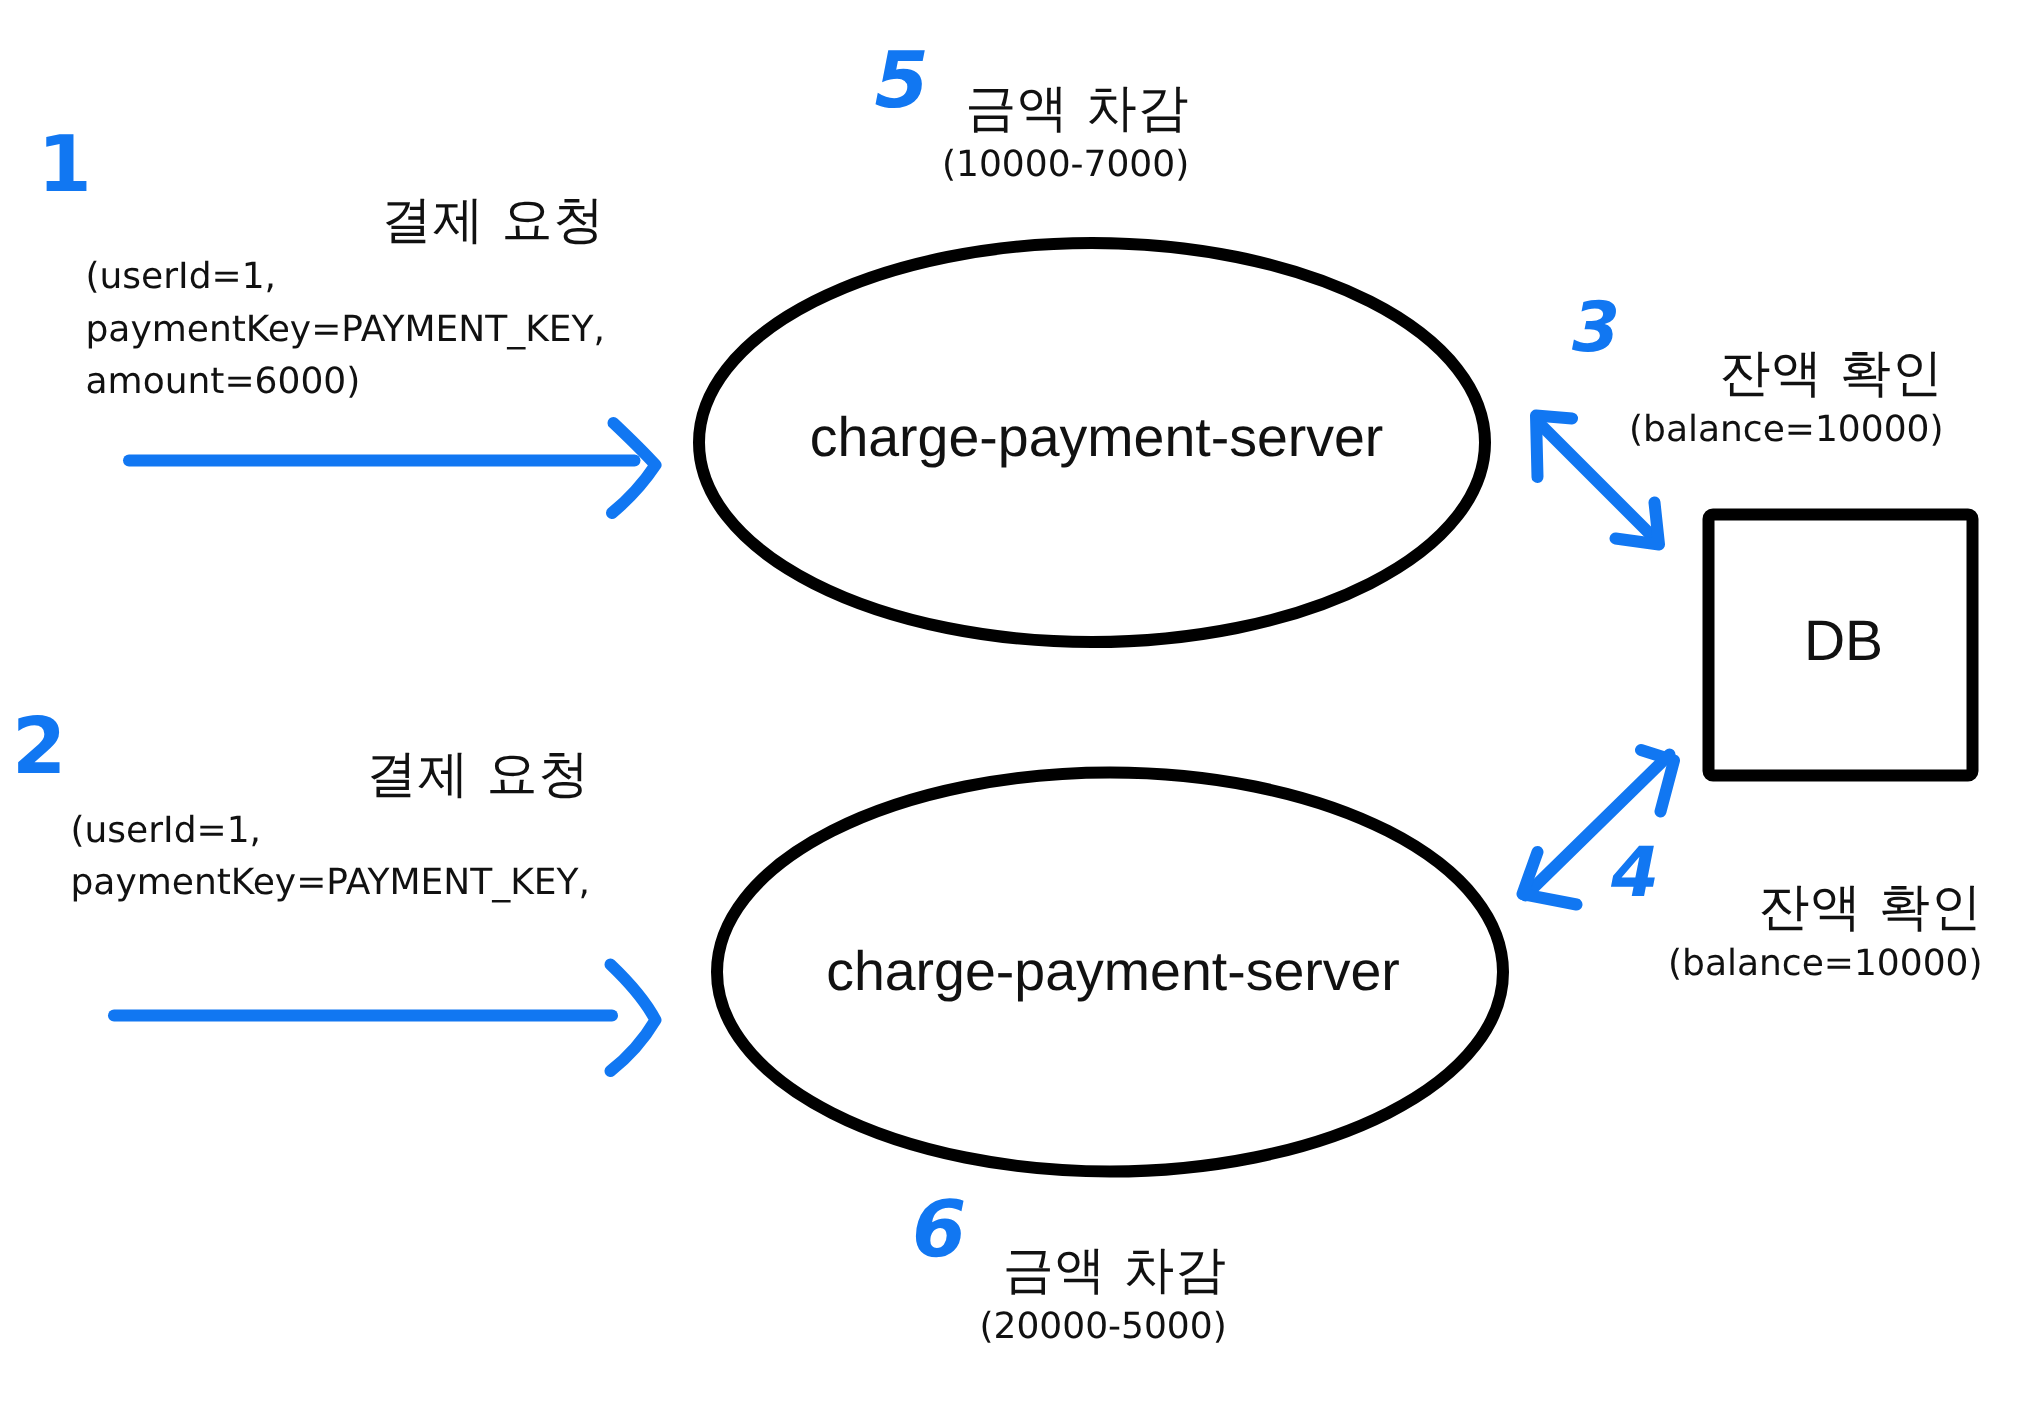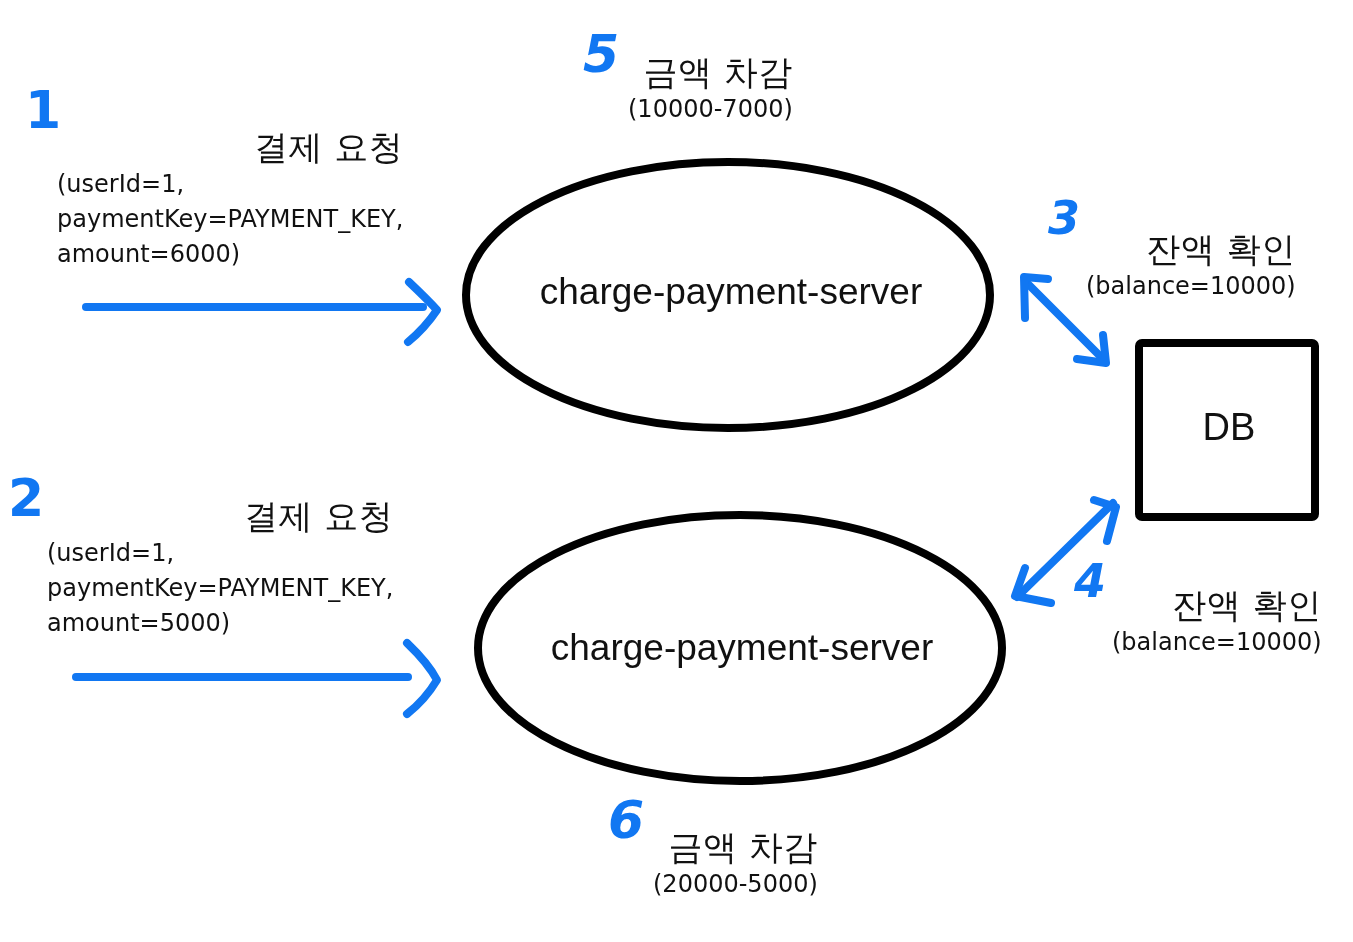--- a/index.html
+++ b/index.html
@@ -65,21 +65,20 @@
   <div class="title">결제 요청</div>
   <div class="sub">(userId=1,</div>
   <div class="sub">paymentKey=PAYMENT_KEY,</div>
   <div class="sub">amount=6000)</div>
 </div>
 
 <div class="txt" style="left:47px;top:496px;">
   <div class="title">결제 요청</div>
   <div class="sub">(userId=1,</div>
   <div class="sub">paymentKey=PAYMENT_KEY,</div>
-  <div class="sub">amount=5000)</div>
 </div>
 
 <div class="txt" style="left:1086px;top:229px;">
   <div class="title">잔액 확인</div>
   <div class="sub">(balance=10000)</div>
 </div>
 
 <div class="txt" style="left:1112px;top:585px;">
   <div class="title">잔액 확인</div>
   <div class="sub">(balance=10000)</div>

